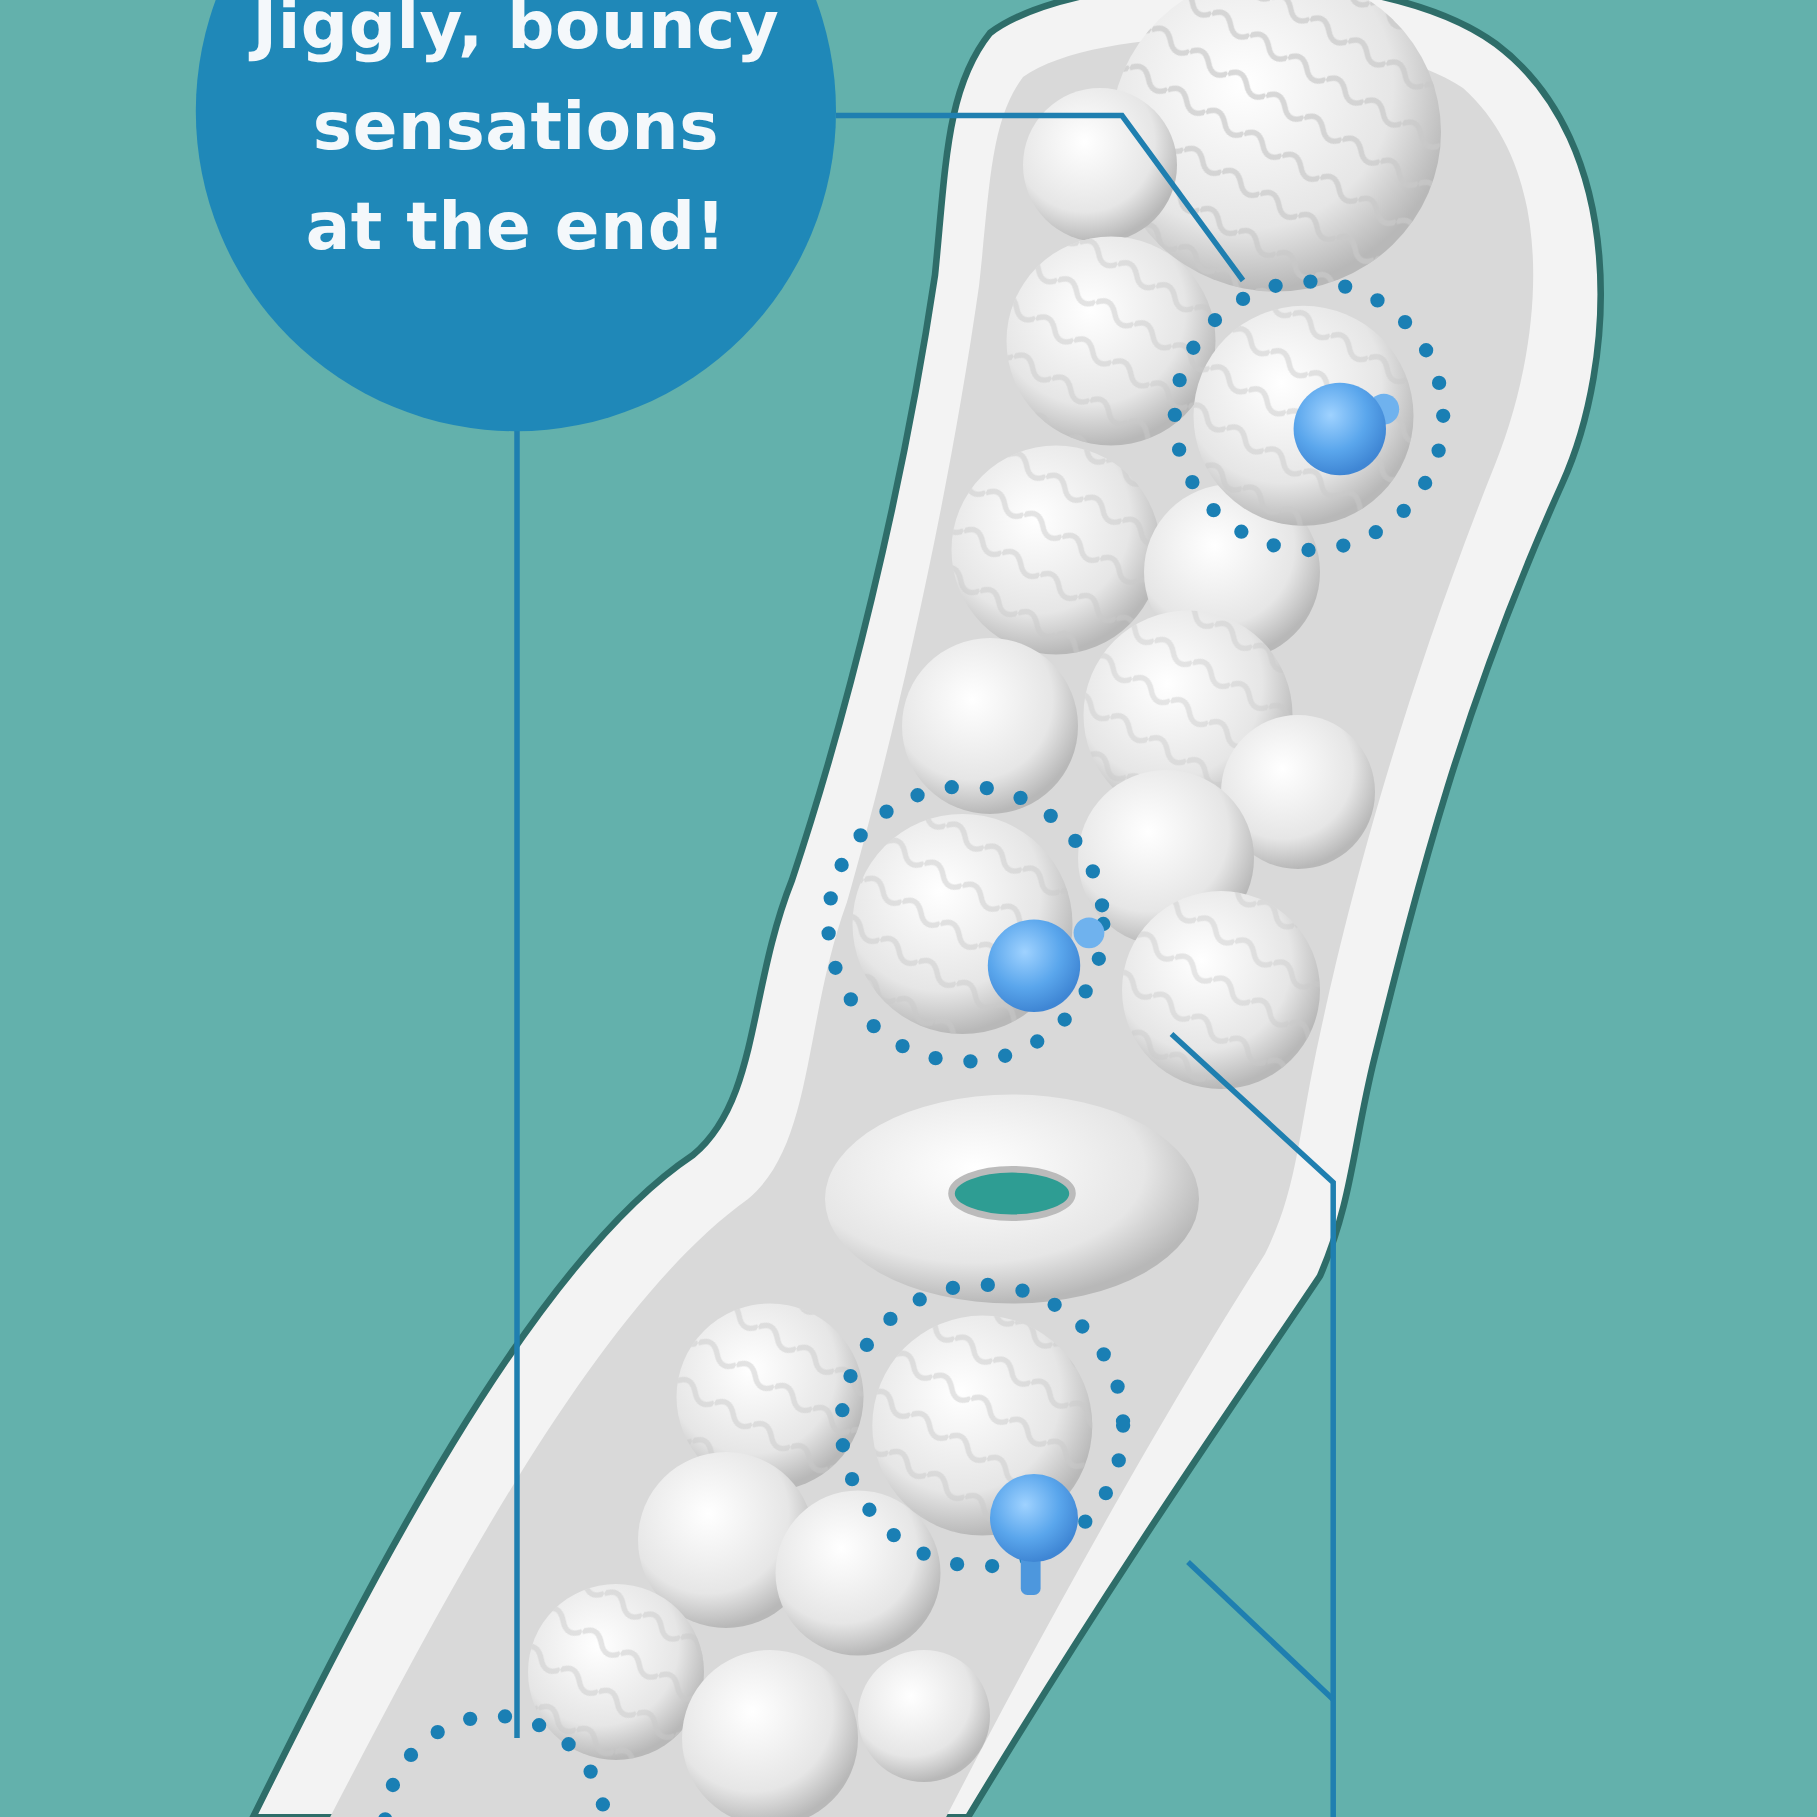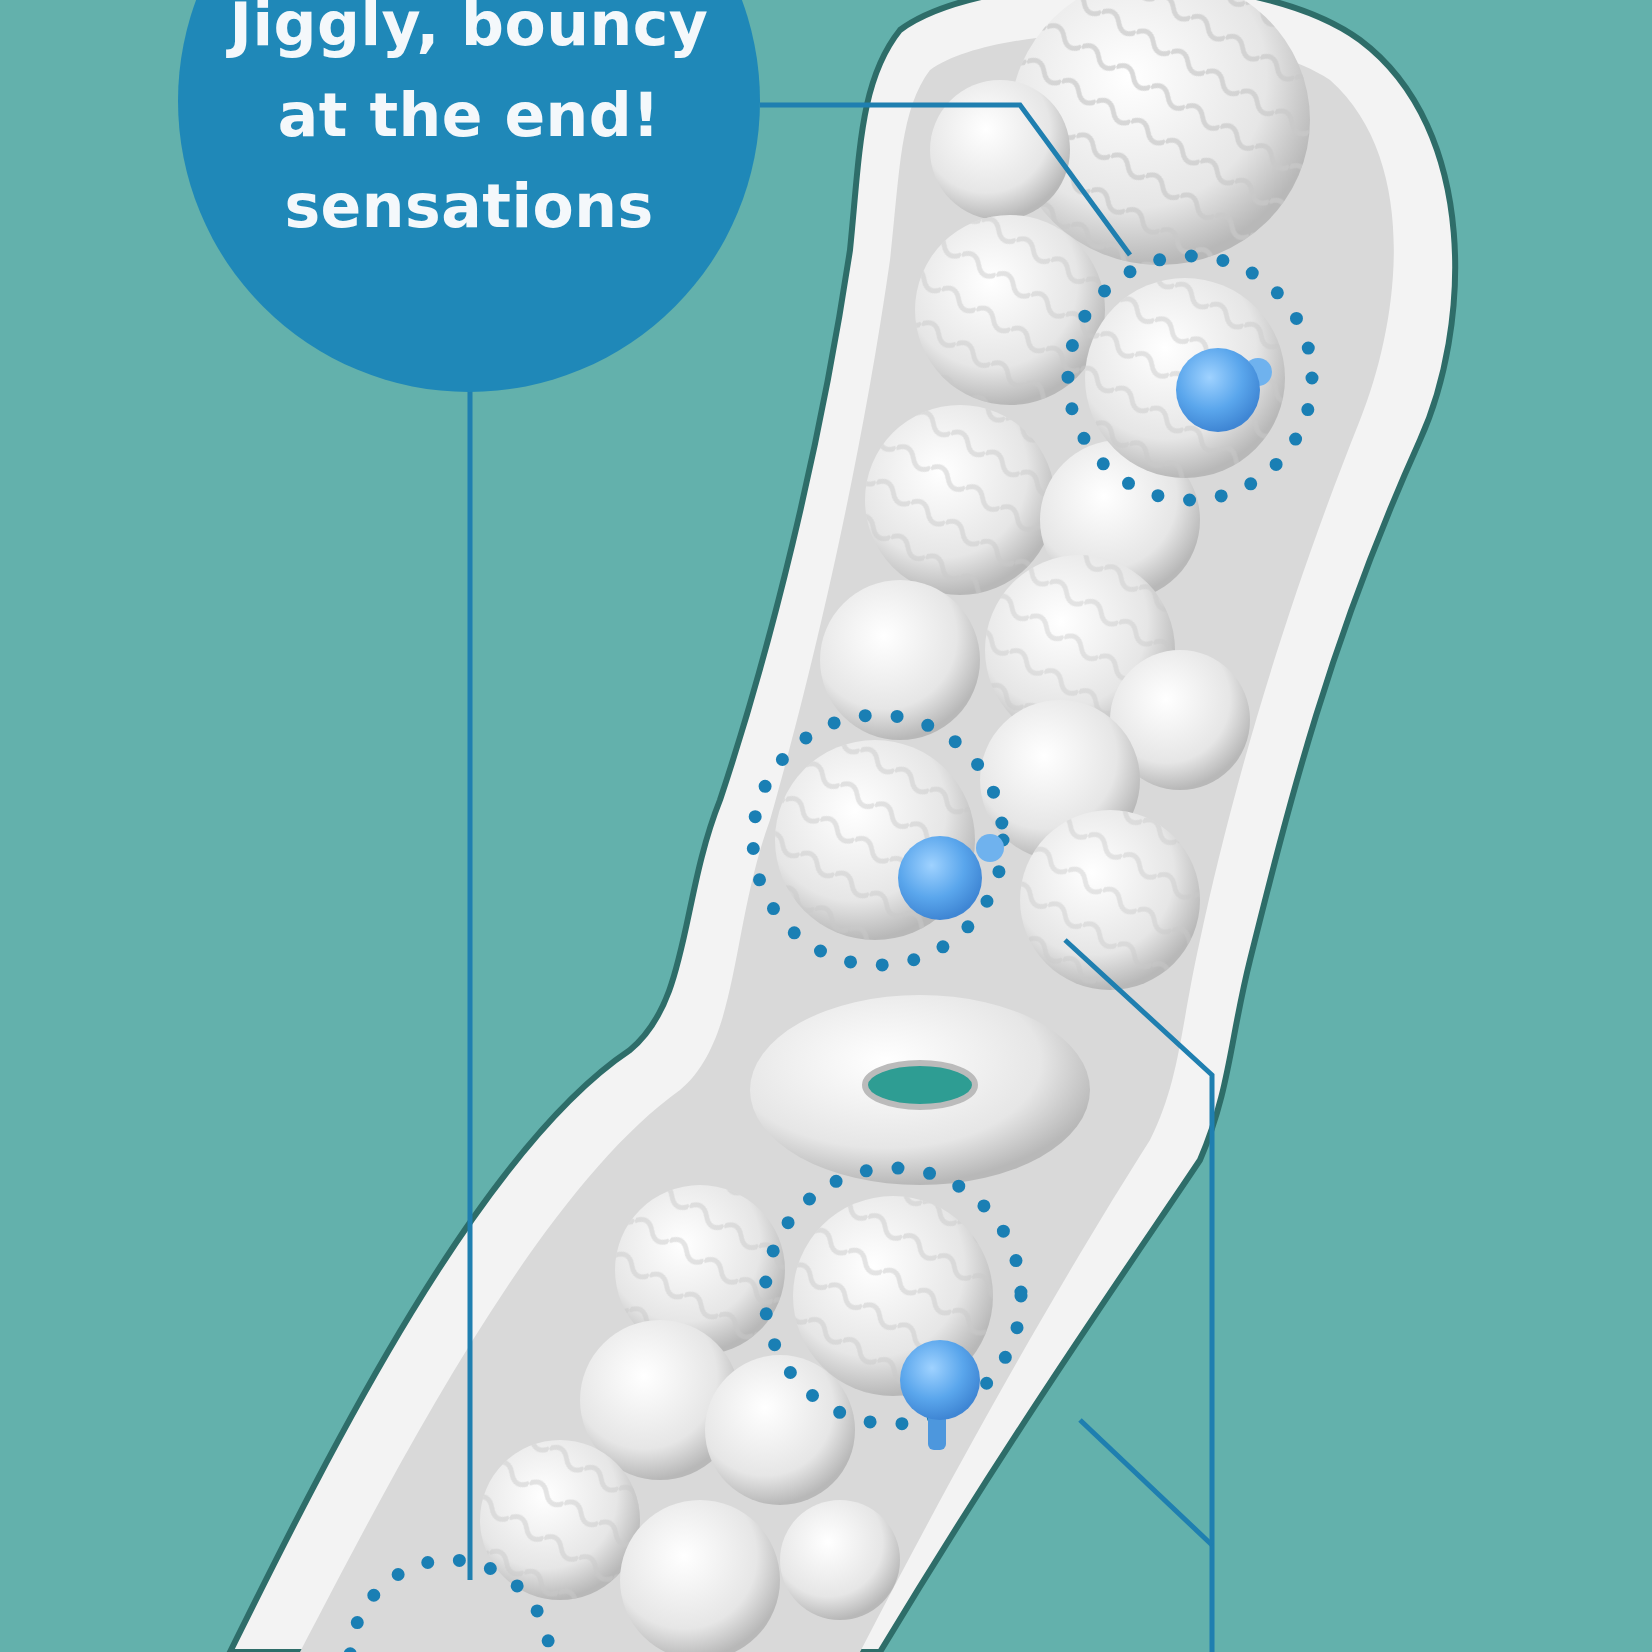--- a/index.html
+++ b/index.html
@@ -97,15 +97,15 @@
   <g stroke="#1f7fb0" stroke-width="5" fill="none">
     <polyline points="760,105 1020,105 1130,255"></polyline>
     <polyline points="470,390 470,1580"></polyline>
     <polyline points="1065,940 1212,1075 1212,1652"></polyline>
     <polyline points="1080,1420 1212,1545"></polyline>
   </g>
 </svg>
 
 <div class="callout">
   <span>Jiggly, bouncy</span>
+  <span>sensations</span>
   <span>at the end!</span>
-  <span>sensations</span>
 </div>
 
 </body></html>

